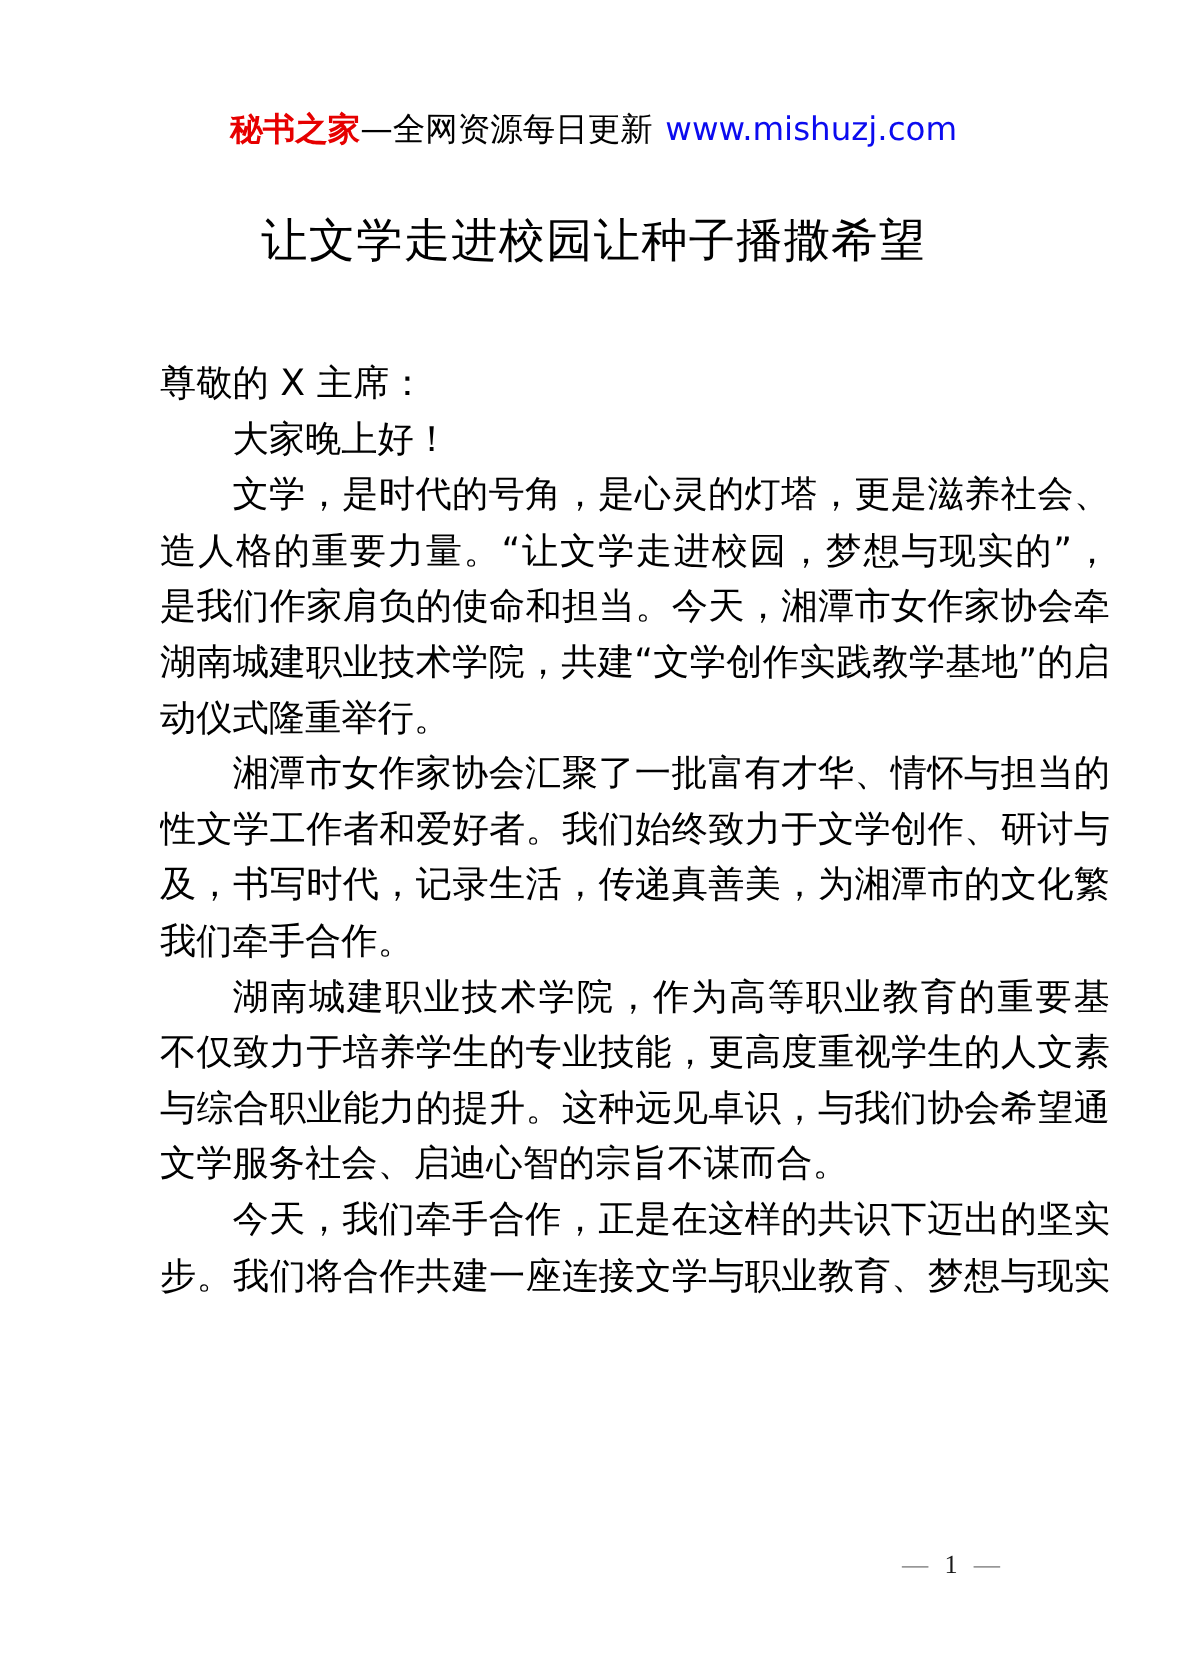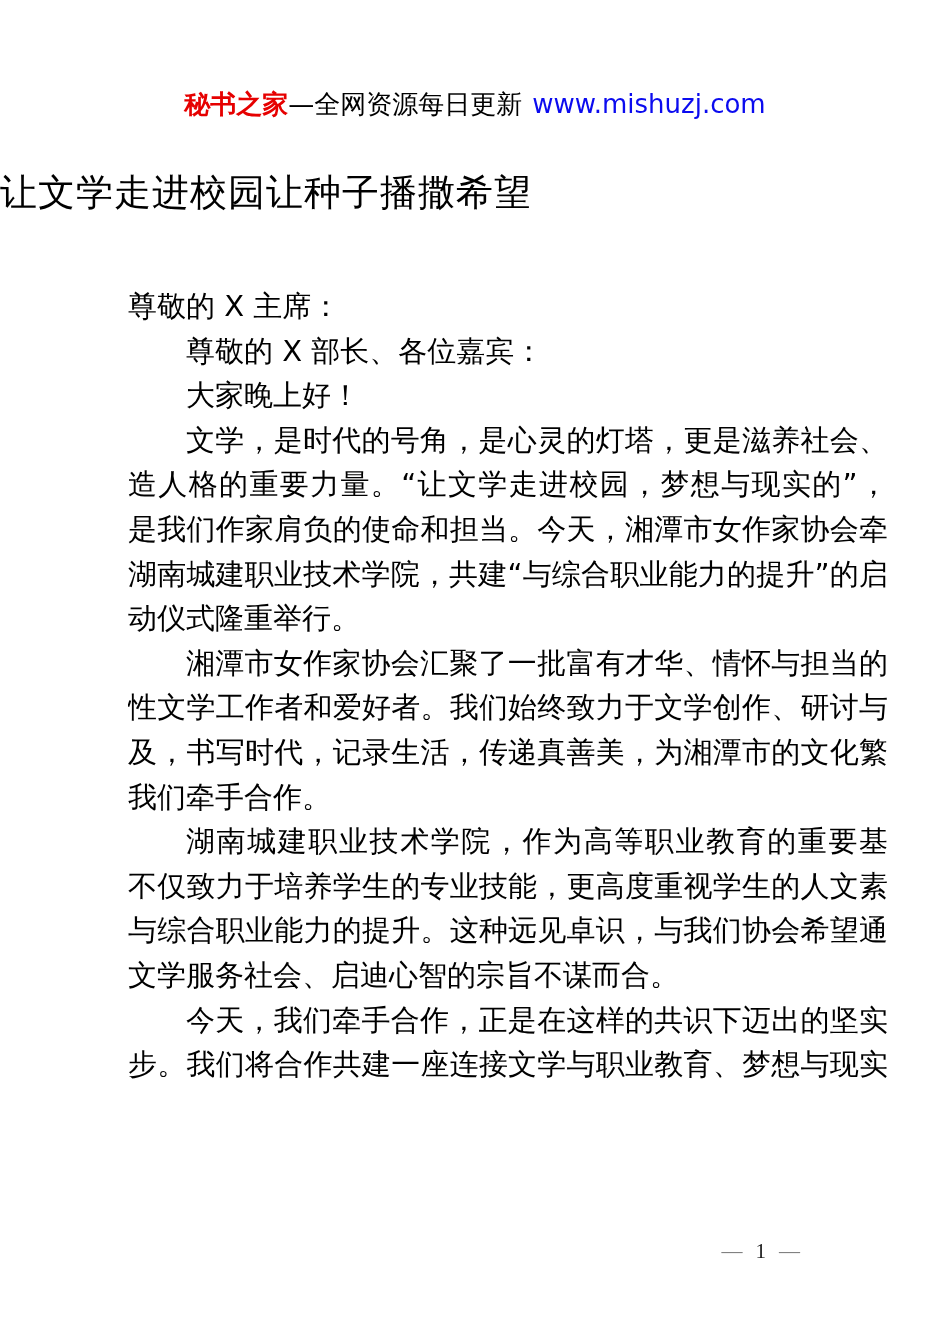--- a/index.html
+++ b/index.html
@@ -37,21 +37,21 @@
   .site-header .url {
     color: #0b0bef;
     margin-left: 10px;
     cursor: pointer;
   }
   .doc-title {
     position: absolute;
     top: 169px;
     left: 0;
     right: 0;
-    text-align: left;
+    text-align: center;
     font-size: 37px;
     line-height: 48px;
     font-weight: 500;
     color: #000000;
     letter-spacing: 1px;
   }
   .doc-body {
     position: absolute;
     top: 284px;
     left: 128px;
@@ -96,26 +96,25 @@
 <div class="page">
 
   <div class="site-header">
     <span class="brand">秘书之家</span><span class="dash">—</span><span class="tagline">全网资源每日更新</span><span class="url">www.mishuzj.com</span>
   </div>
 
   <h1 class="doc-title">让文学走进校园让种子播撒希望</h1>
 
   <div class="doc-body">
     <div class="line">尊敬的 X 主席：</div>
-    <div class="line ind">尊敬的 X 部长、各位嘉宾：</div>
     <div class="line ind">大家晚上好！</div>
     <div class="line ind fill">文学，是时代的号角，是心灵的灯塔，更是滋养社会、塑</div>
     <div class="line fill">造人格的重要力量。“让文学走进校园，梦想与现实的”，</div>
     <div class="line fill">是我们作家肩负的使命和担当。今天，湘潭市女作家协会牵手</div>
-    <div class="line fill">湖南城建职业技术学院，共建“与综合职业能力的提升”的启</div>
+    <div class="line fill">湖南城建职业技术学院，共建“文学创作实践教学基地”的启</div>
     <div class="line">动仪式隆重举行。</div>
     <div class="line ind fill">湘潭市女作家协会汇聚了一批富有才华、情怀与担当的女</div>
     <div class="line fill">性文学工作者和爱好者。我们始终致力于文学创作、研讨与普</div>
     <div class="line fill">及，书写时代，记录生活，传递真善美，为湘潭市的文化繁荣</div>
     <div class="line">我们牵手合作。</div>
     <div class="line ind fill">湖南城建职业技术学院，作为高等职业教育的重要基地，</div>
     <div class="line fill">不仅致力于培养学生的专业技能，更高度重视学生的人文素养</div>
     <div class="line fill">与综合职业能力的提升。这种远见卓识，与我们协会希望通过</div>
     <div class="line">文学服务社会、启迪心智的宗旨不谋而合。</div>
     <div class="line ind fill">今天，我们牵手合作，正是在这样的共识下迈出的坚实一</div>

